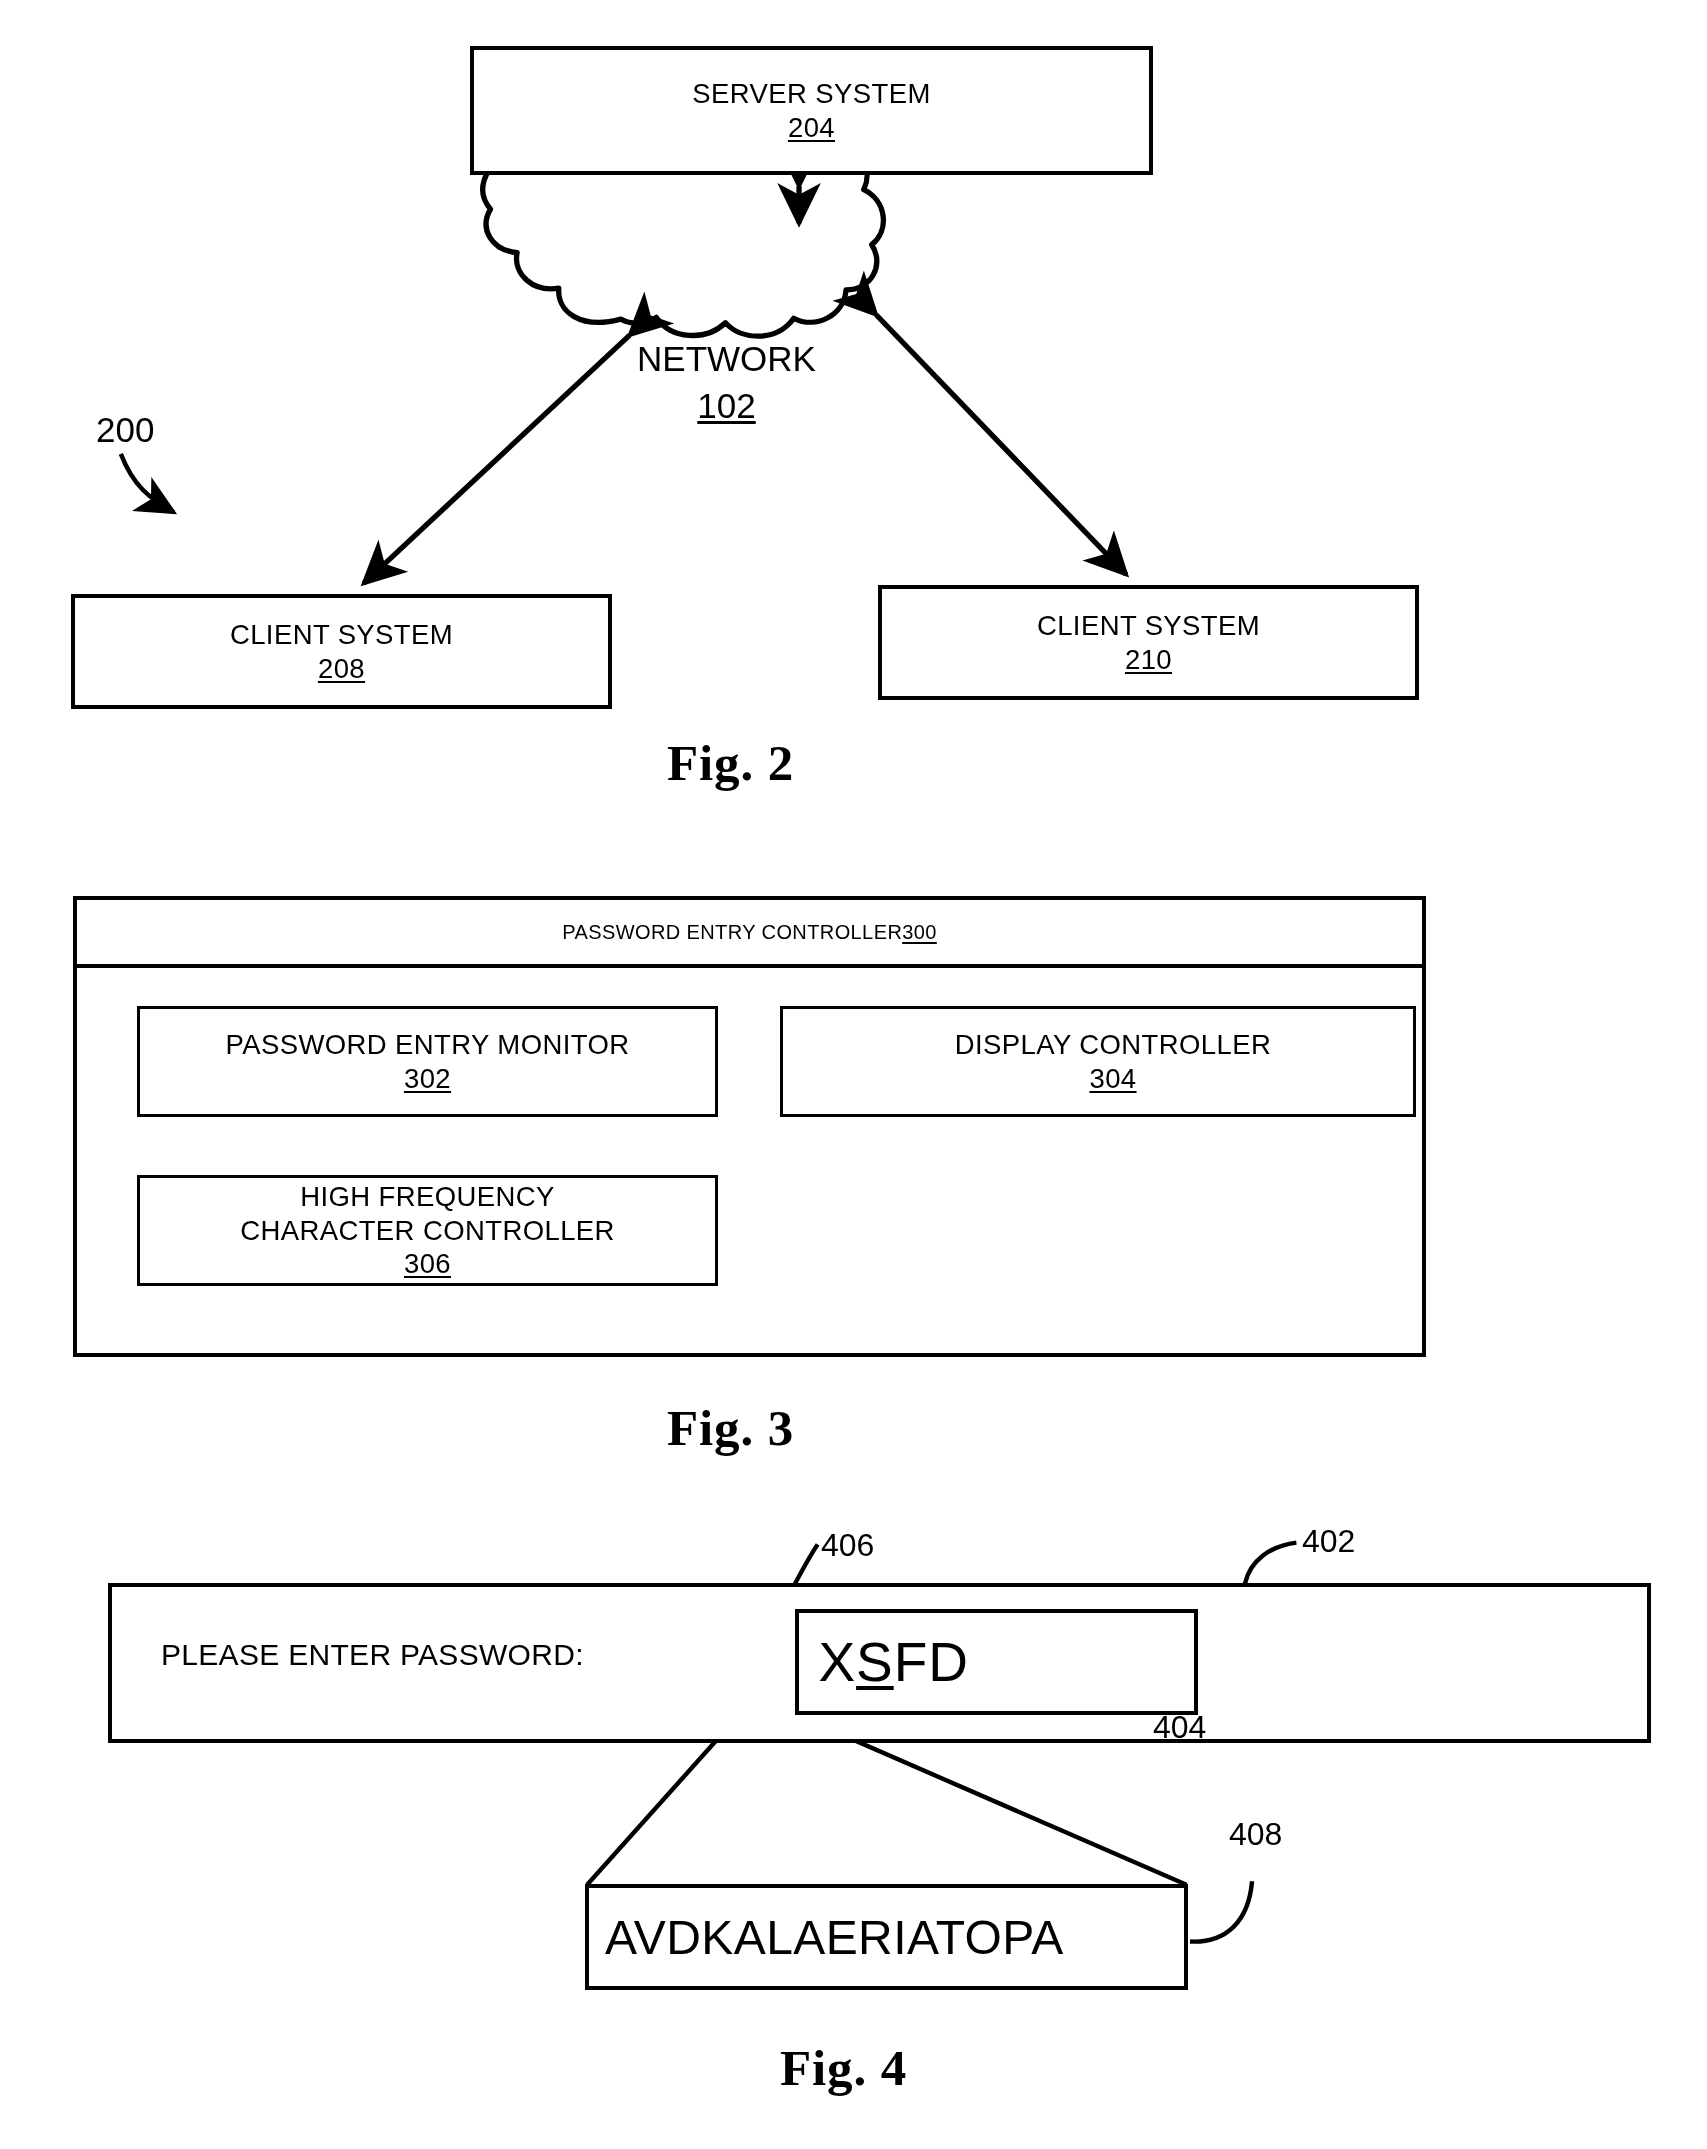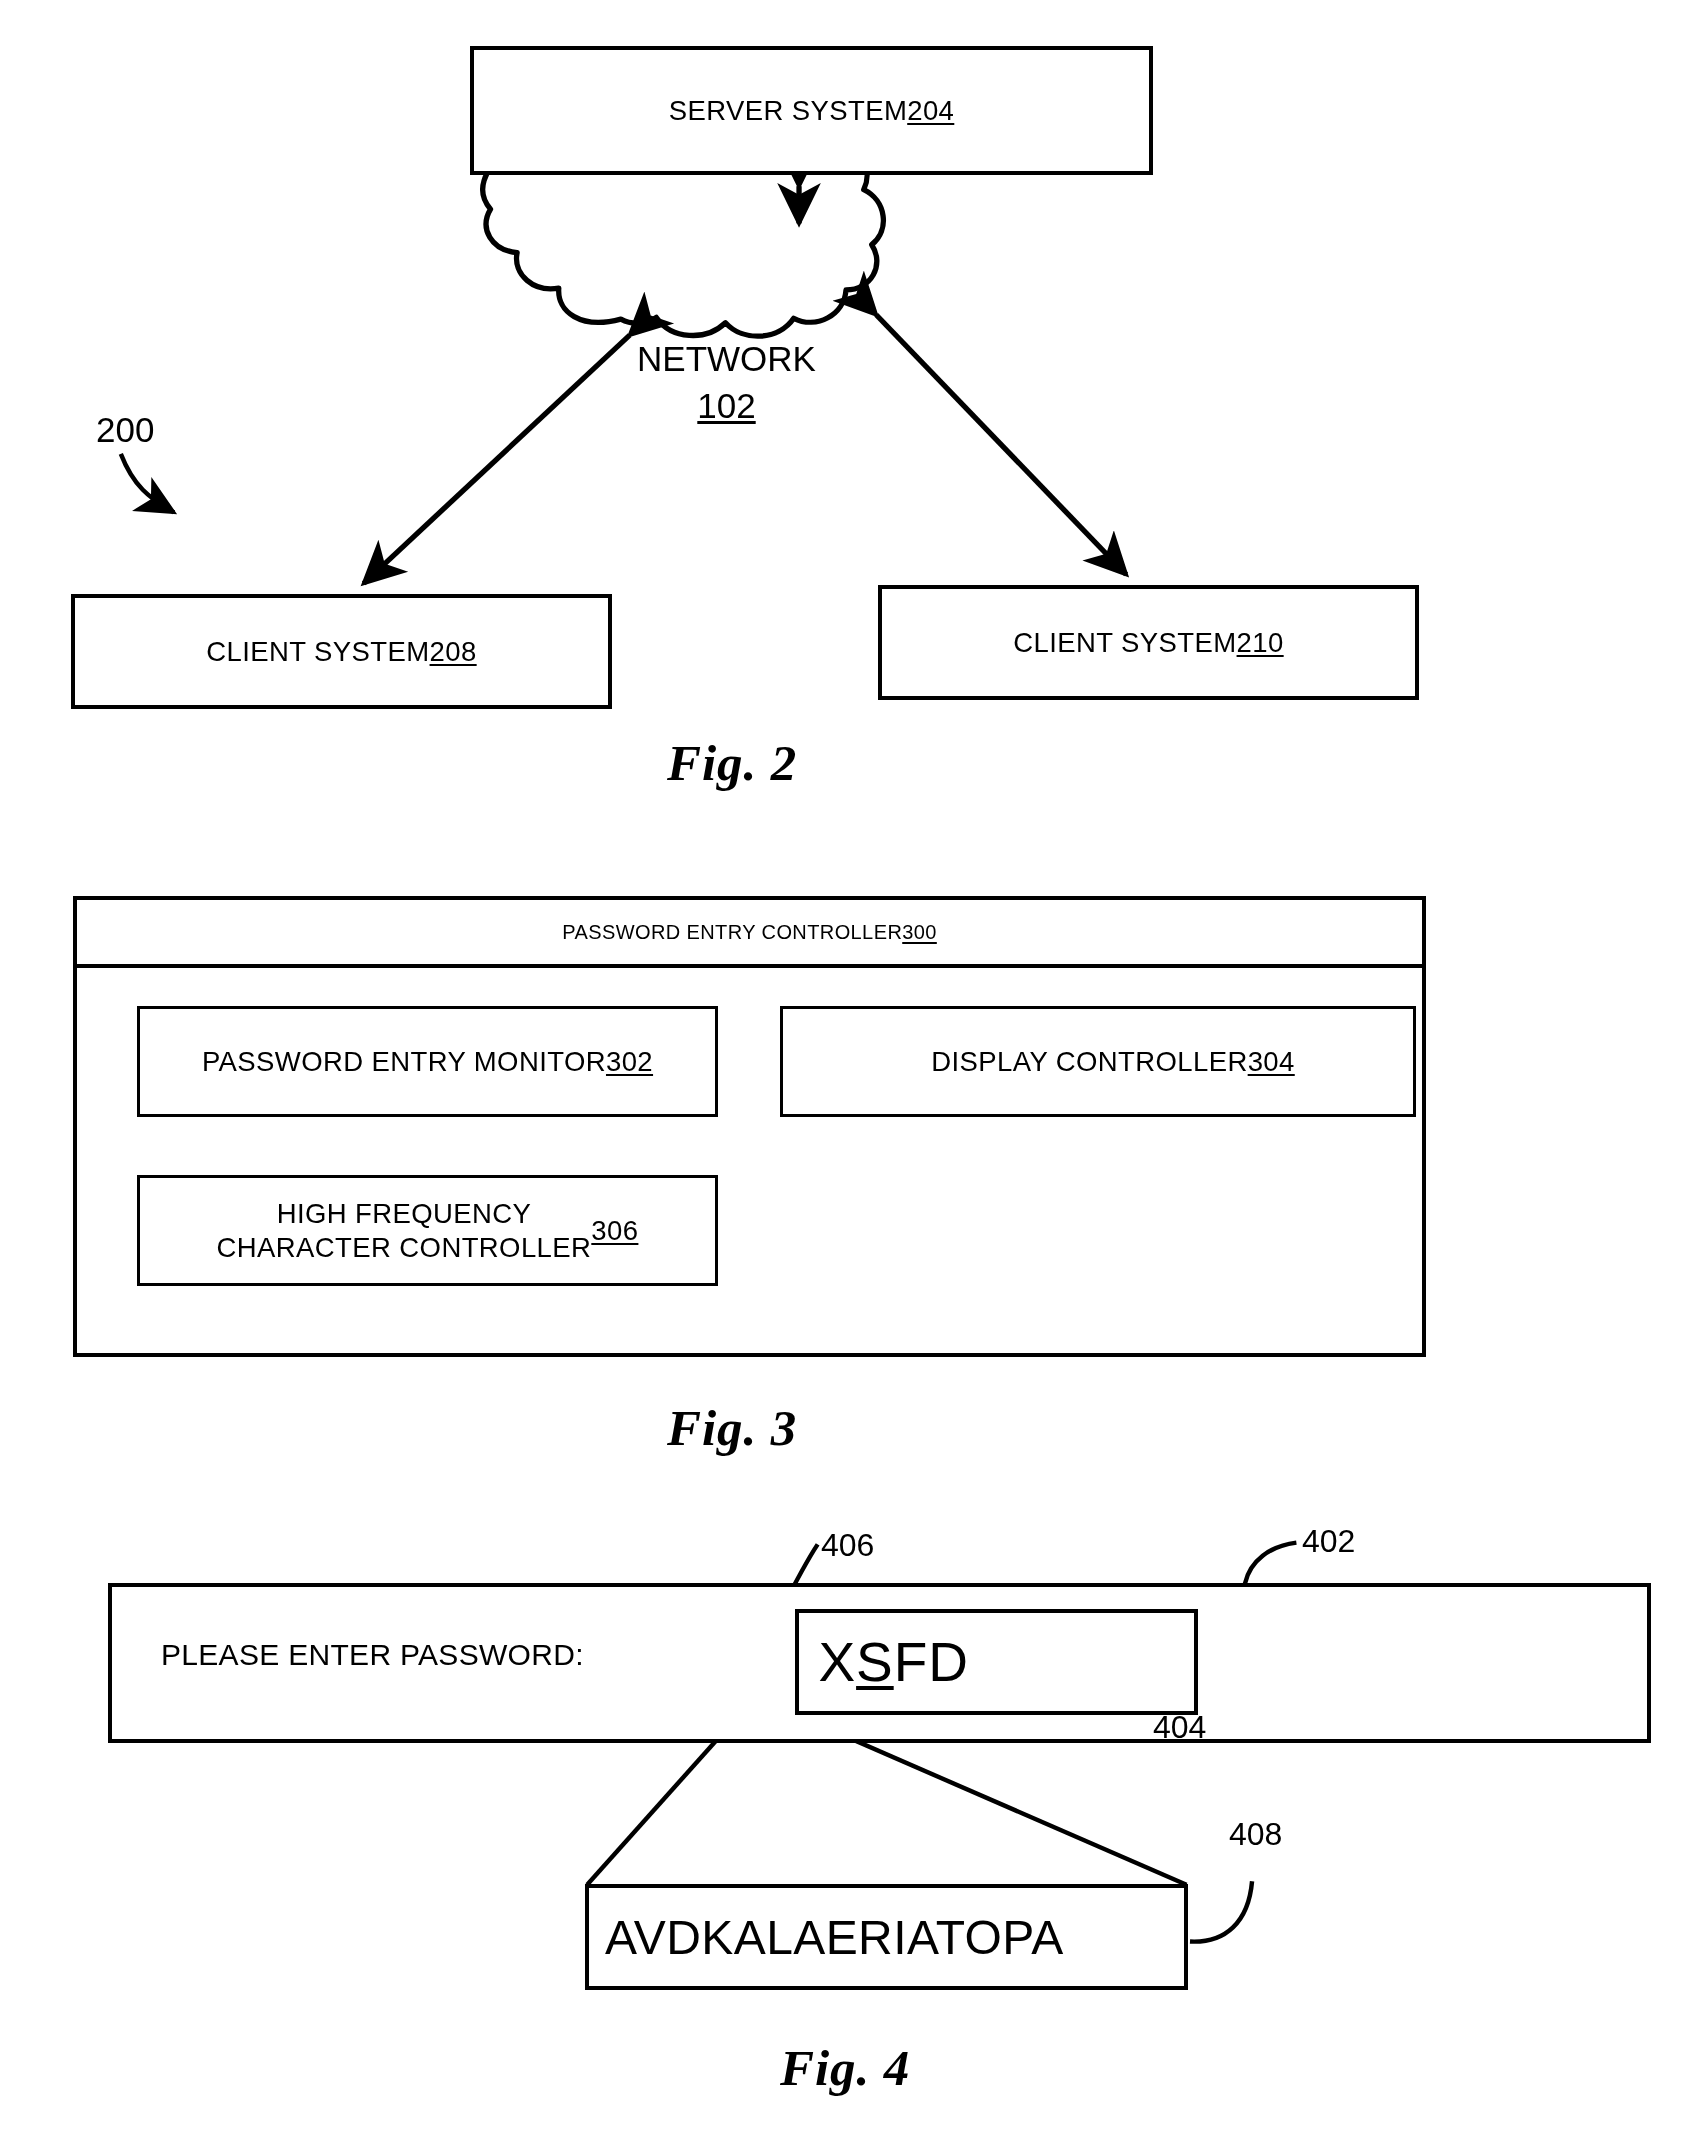--- a/index.html
+++ b/index.html
@@ -26,20 +26,21 @@
   .box {
     position: absolute;
     box-sizing: border-box;
     border: 4.4px solid #000;
     background: #fff;
     display: flex;
     align-items: center;
     justify-content: center;
     text-align: center;
     line-height: 1.22;
+    flex-direction: column;
   }
   .box-inner {
     border-width: 3.5px;
   }
   .label-text {
     font-size: 27.5px;
     letter-spacing: 0.4px;
     white-space: pre-line;
   }
   .ref { text-decoration: underline; text-underline-offset: 2.7px; }
@@ -50,21 +51,20 @@
     left: 0; top: 0;
     width: 1708px;
     height: 2149px;
     pointer-events: none;
   }
 
   
   .caption {
     position: absolute;
     font-family: "Liberation Serif", serif;
-    font-style: italic;
     font-weight: bold;
     font-size: 51px;
     letter-spacing: 0.9px;
     white-space: nowrap;
   }
 
   
   .callout {
     position: absolute;
     font-size: 32px;

